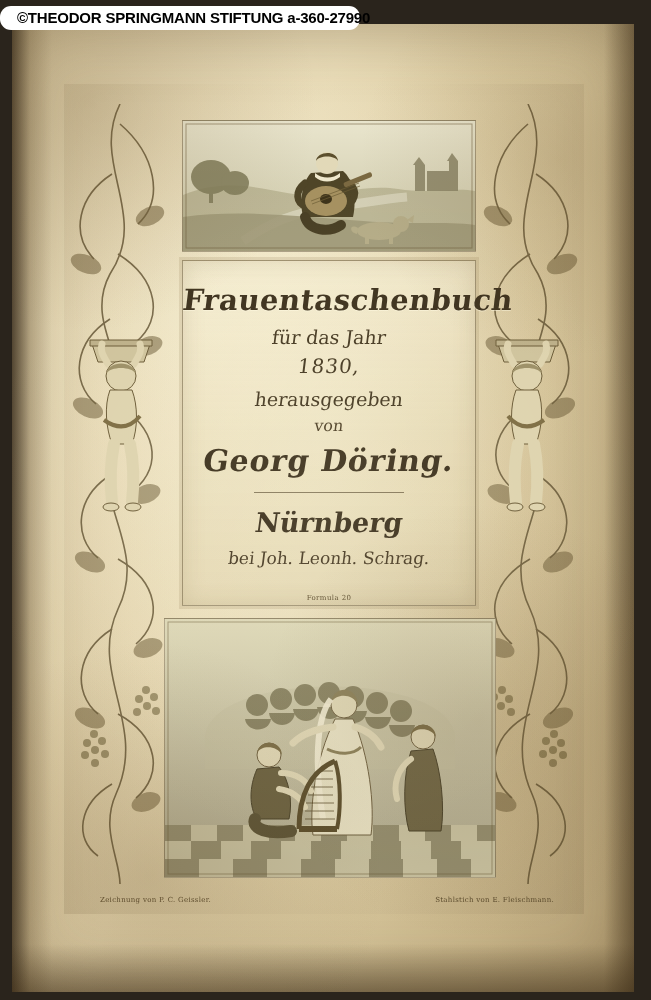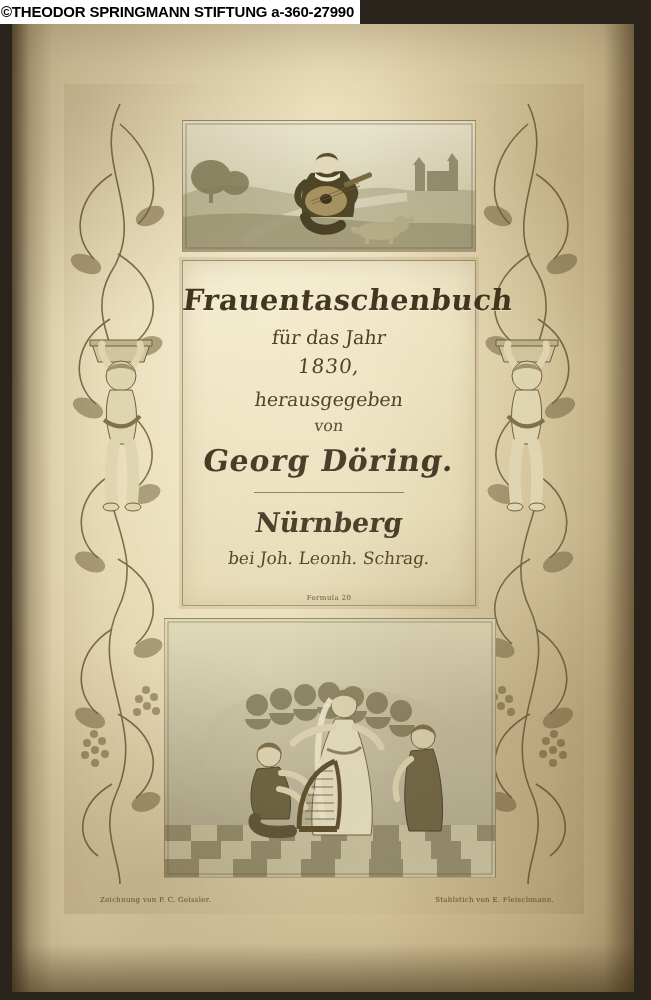--- a/index.html
+++ b/index.html
@@ -18,35 +18,36 @@
     position: relative;
     width: 651px;
     height: 1000px;
     background: #2a241c;
     overflow: hidden;
   }
 
   
   #copyright-banner {
     position: absolute;
-    top: 0;
+    top: 6px;
     left: 0;
     width: 360px;
     height: 24px;
     background: #ffffff;
     color: #000000;
     font-family: "Liberation Sans", sans-serif;
     font-size: 15px;
     font-weight: bold;
     letter-spacing: -0.2px;
     line-height: 24px;
     white-space: nowrap;
     z-index: 50;
-    padding-left: 1px;
+    padding-left: 17px;
     box-sizing: border-box;
+    border-radius: 11px;
   }
 
   
   #paper {
     position: absolute;
     top: 24px;
     left: 12px;
     width: 622px;
     height: 968px;
     background:

